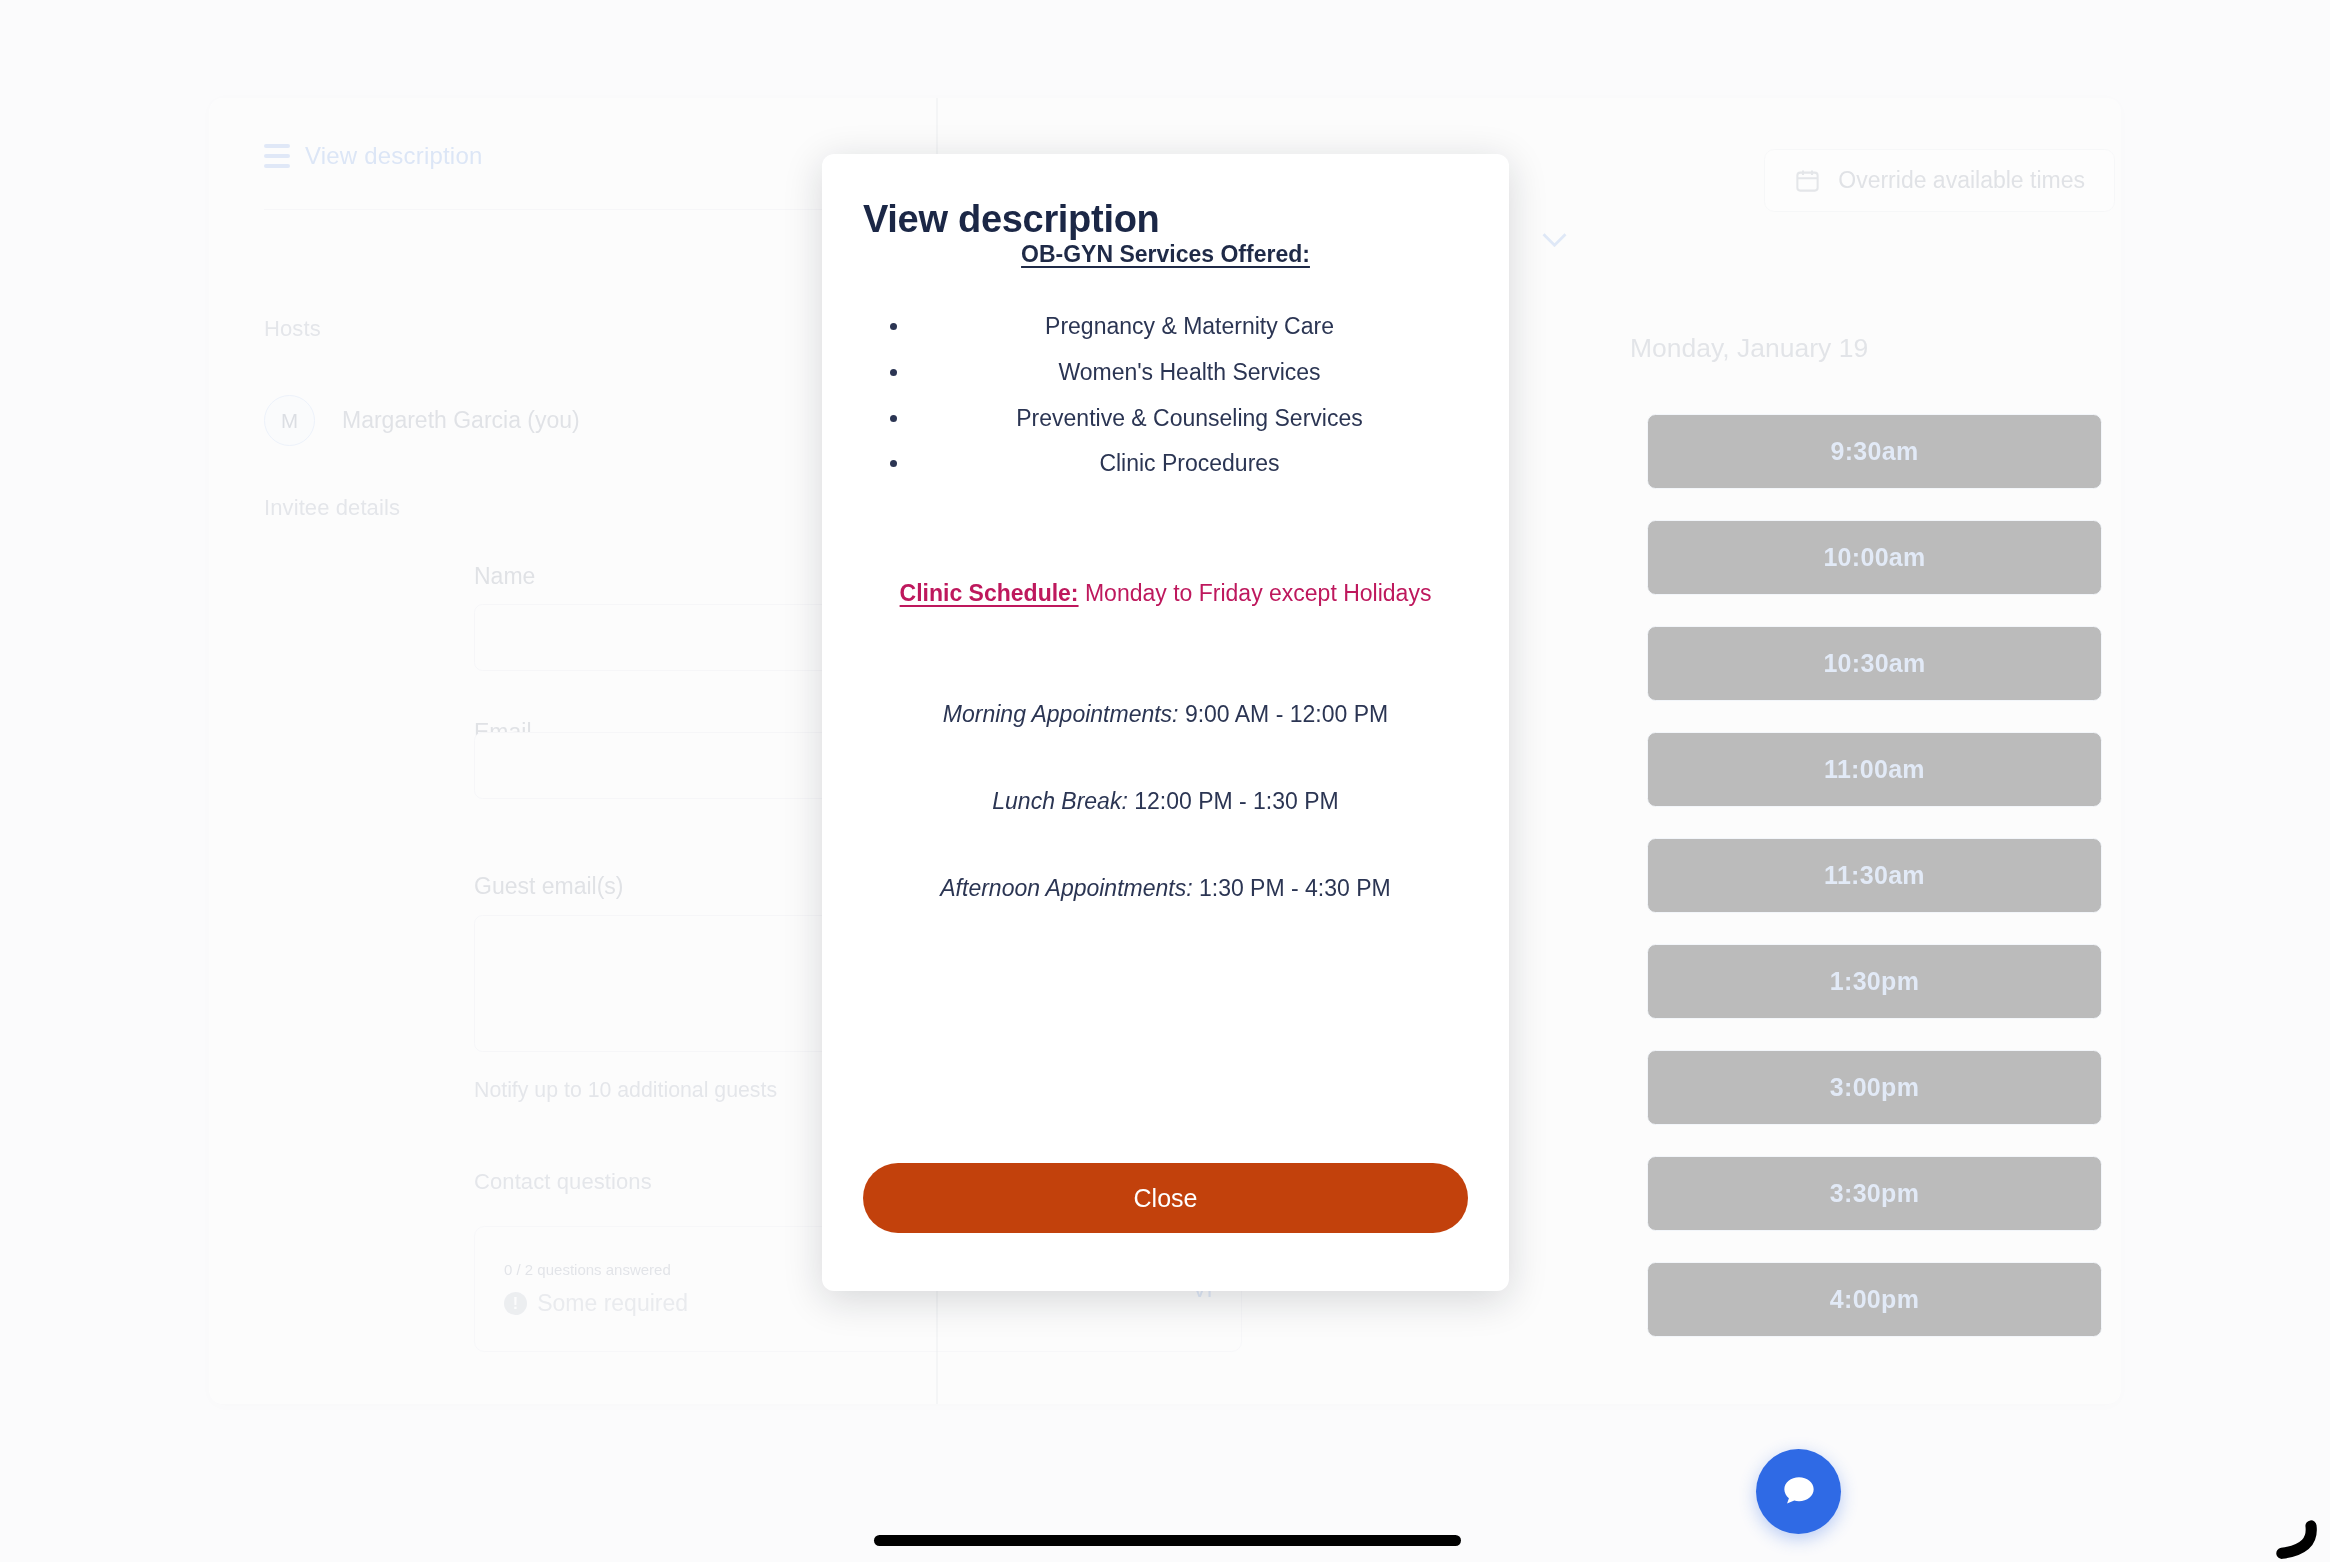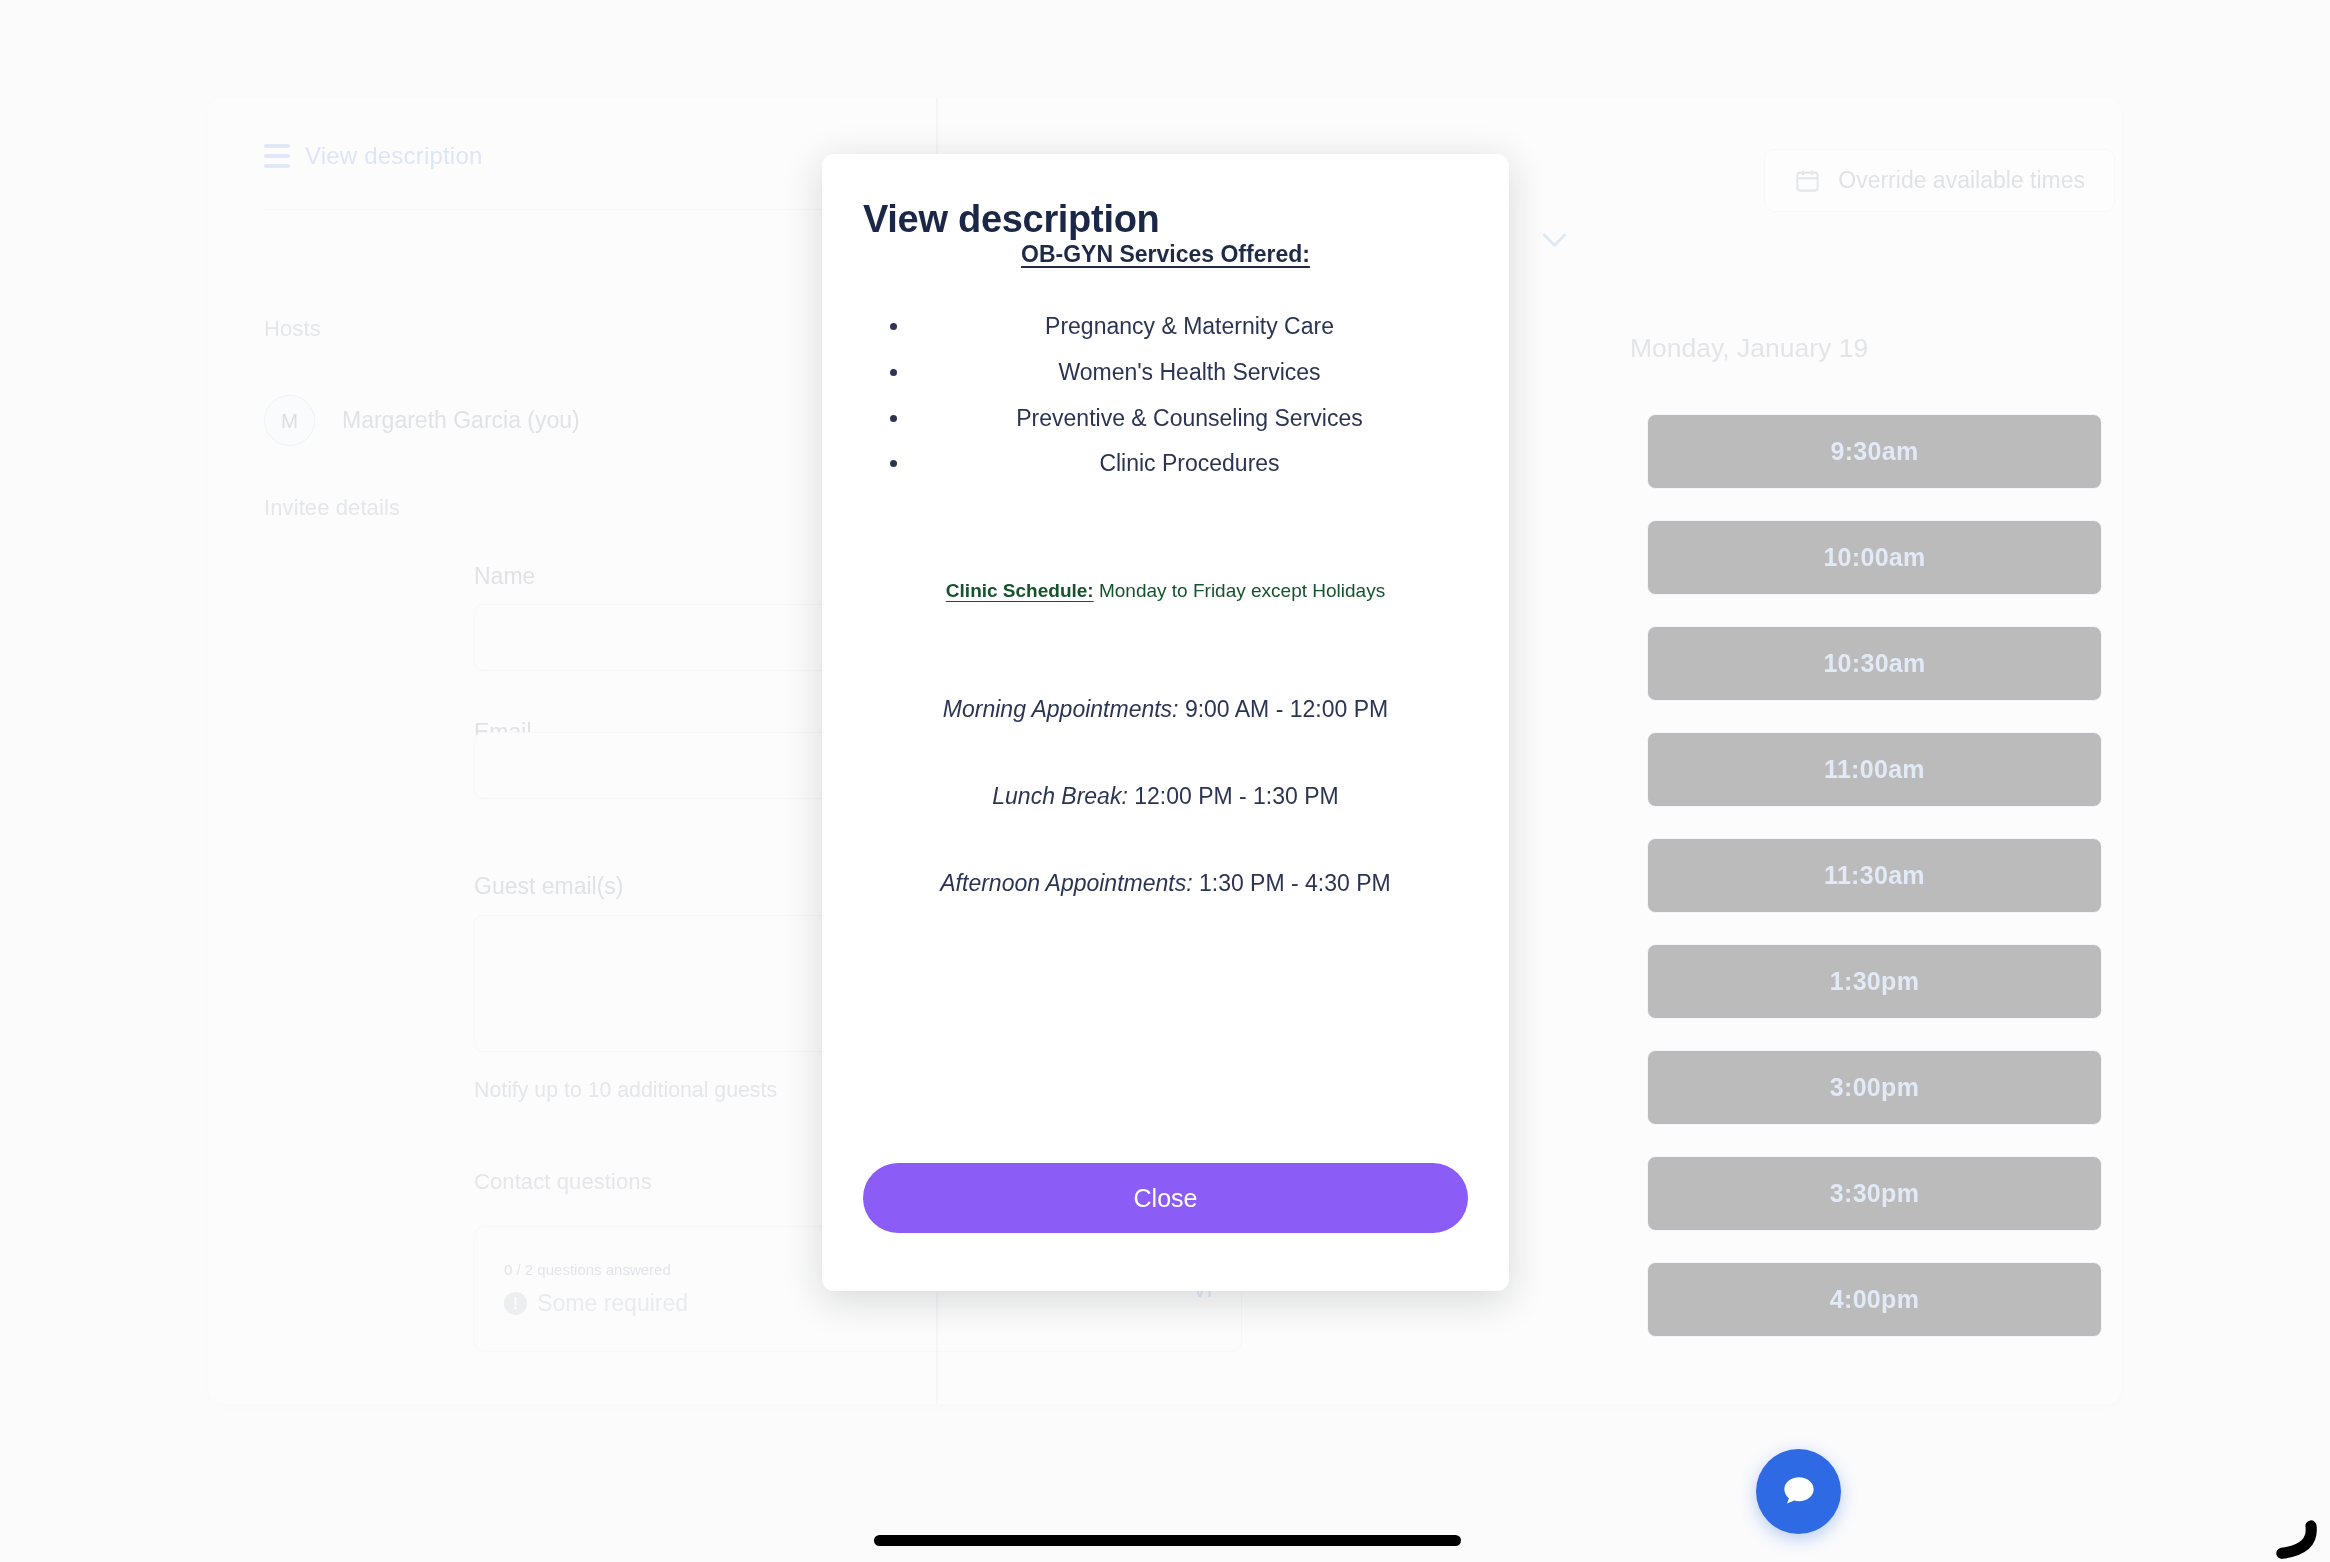--- a/index.html
+++ b/index.html
@@ -132,29 +132,29 @@
   .modal-title {
     font-size: 38px; font-weight: bold; color: #1b2746; letter-spacing: -0.3px;
   }
   .modal-body { color: #2b3553; text-align: center; }
   .desc-head {
     font-size: 23px; font-weight: bold; color: #1f2a47;
     text-decoration: underline; text-underline-offset: 4.3px;
   }
   .desc-list { margin: 44px 0 0 48px; }
   .desc-list li { font-size: 23px; color: #2b3553; margin-bottom: 17px; line-height: 1.25; }
-  .schedule-line { margin-top: 102px; font-size: 19px; color: #14532d; }
+  .schedule-line { margin-top: 102px; font-size: 23px; color: #be185d; }
   .u-bold { font-weight: bold; text-decoration: underline; text-underline-offset: 4.3px; }
   .u-ital { font-style: italic; text-underline-offset: 4.3px; }
   .appt-line { margin-top: 94px; font-size: 23px; color: #2b3553; }
   .appt-line.tight { margin-top: 60px; }
   .close-btn {
     position: absolute; left: 41px; bottom: 58px;
     width: 605px; height: 70px;
-    background: #8b5cf6; border: none; border-radius: 36px;
+    background: #c2410c; border: none; border-radius: 36px;
     color: #fff; font-size: 25px; cursor: pointer;
     display: flex; align-items: center; justify-content: center;
   }
 
   
   .chat-fab {
     position: absolute; left: 1756px; top: 1449px;
     width: 85px; height: 85px; border-radius: 50%;
     background: #2f6ae5; border: none;
     box-shadow: 0 5.1px 17px rgba(47,106,229,.32);

